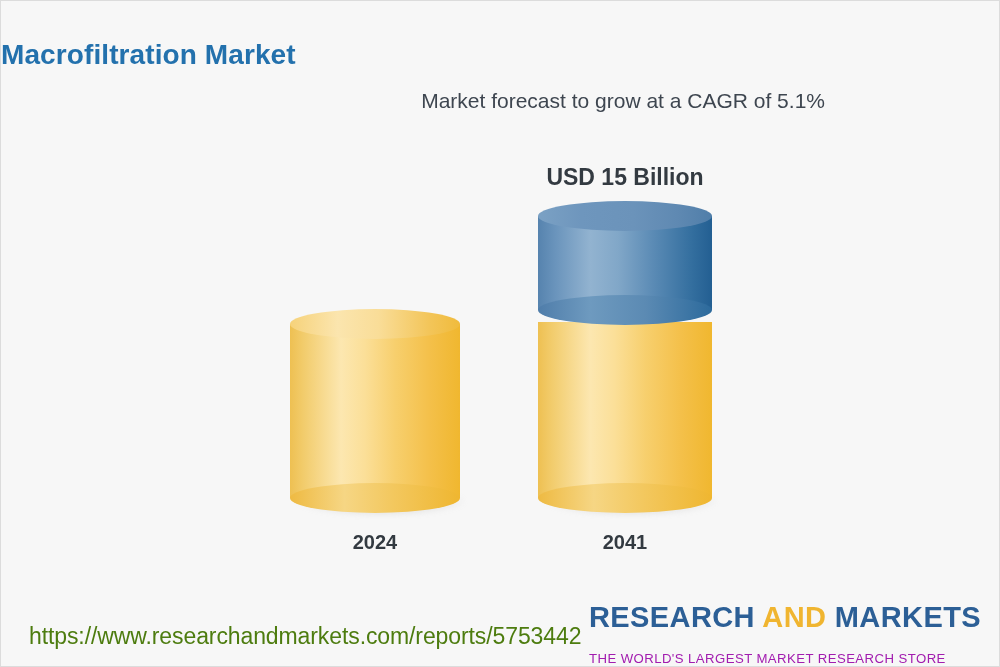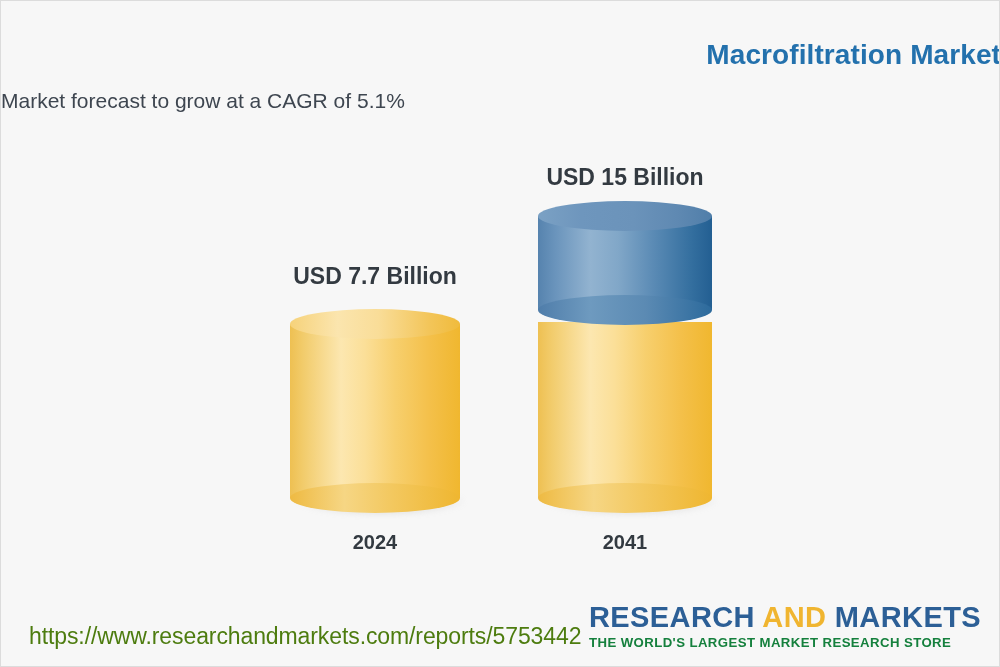--- a/index.html
+++ b/index.html
@@ -19,32 +19,32 @@
     border: 1px solid #dcdcdc;
     overflow: hidden;
   }
 
   
   .chart-title {
     position: absolute;
     left: 0;
     top: 38px;
     width: 1000px;
-    text-align: right;
+    text-align: left;
     font-size: 28px;
     font-weight: bold;
     color: #2371ad;
     letter-spacing: 0.1px;
   }
   .chart-subtitle {
     position: absolute;
     left: 0;
     top: 88px;
     width: 824px;
-    text-align: left;
+    text-align: right;
     font-size: 21px;
     font-weight: normal;
     color: #3e4650;
   }
 
   
   .plot-area {
     position: absolute;
     left: 0;
     top: 0;
@@ -194,40 +194,39 @@
     font-size: 29px;
     font-weight: bold;
     letter-spacing: 0.4px;
     line-height: 1.02;
     white-space: nowrap;
   }
   .logo-word-blue { color: #2c5f96; }
   .logo-word-gold { color: #f0b530; }
   .logo-tagline {
     font-size: 13.2px;
-    font-weight: bold;
-    color: #15803d;
+    font-weight: normal;
+    color: #a21caf;
     letter-spacing: 0.42px;
     line-height: 1.25;
-    margin-top: 2px;
+    margin-top: 18px;
     white-space: nowrap;
   }
 </style>
 </head>
 <body>
 
 <div class="canvas">
 
   <div class="chart-title">Macrofiltration Market</div>
   <div class="chart-subtitle">Market forecast to grow at a CAGR of 5.1%</div>
 
   <div class="plot-area">
 
     <div class="bar-group" id="bar-group-2024">
-      <div class="value-label">USD 7.7 Billion</div>
       <div class="cylinder fill-yellow" id="cylinder-2024">
         <div class="cyl-shadow"></div>
         <div class="seg" style="top:0; bottom:0;">
           <div class="seg-body" style="top:15px; bottom:15px;"></div>
           <div class="seg-bottom" style="bottom:0;"></div>
           <div class="seg-top" style="top:0;"></div>
         </div>
       </div>
       <div class="year-label">2024</div>
     </div>

